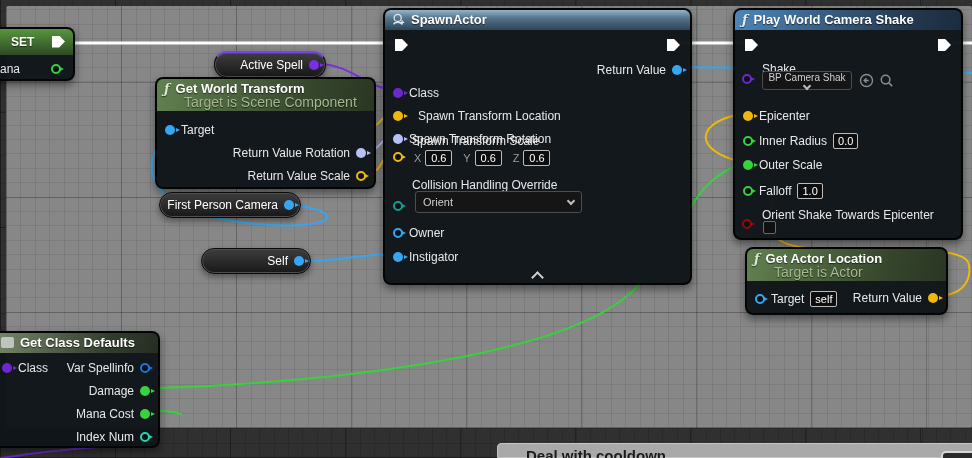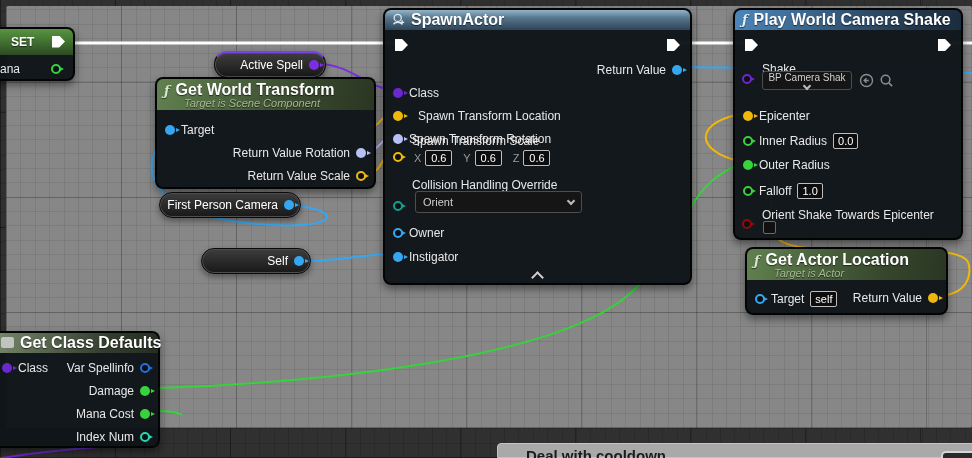--- a/index.html
+++ b/index.html
@@ -17,22 +17,22 @@
       repeating-linear-gradient(0deg, rgba(0,0,0,.20) 0 1px, transparent 1px 115px),
       repeating-linear-gradient(90deg, rgba(0,0,0,.20) 0 1px, transparent 1px 115px),
       repeating-linear-gradient(0deg, rgba(0,0,0,.08) 0 1px, transparent 1px 14.4px),
       repeating-linear-gradient(90deg, rgba(0,0,0,.08) 0 1px, transparent 1px 14.4px);
     z-index:0;}
   svg.wires{position:absolute;left:0;top:0;z-index:1;pointer-events:none;}
   .node{position:absolute;z-index:2;background:rgba(16,21,26,.97);border:2px solid rgba(0,0,0,.85);
     border-radius:8px;box-shadow:0 4px 9px rgba(0,0,0,.45);color:#e8e8e8;}
   .hdr{border-radius:6px 6px 0 0;padding:2px 8px 3px 7px;display:flex;align-items:center;gap:6px;
     text-shadow:0 1px 1px rgba(0,0,0,.6);}
-  .hdr .t{font-size:16px;font-weight:bold;color:#fff;white-space:nowrap;}
-  .hdr .sub{font-size:11px;font-style:italic;color:#a4b891;margin-top:-2px;white-space:nowrap;}
+  .hdr .t{font-size:13px;font-weight:bold;color:#fff;white-space:nowrap;}
+  .hdr .sub{font-size:14px;color:#a4b891;margin-top:-2px;white-space:nowrap;}
   .hdr-green{background:linear-gradient(100deg,#61814f,#36462c 70%,#2a3623);}
   .hdr-steel{background:linear-gradient(180deg,#93b4c8,#54758c 40%,#2e4457);}
   .hdr-blue{background:linear-gradient(100deg,#4d86ba,#23384d 78%,#1b2c3e);}
   .hdr-class{background:linear-gradient(100deg,#77876a,#323c2d 70%,#262e24);}
   .ficon{font-family:"DejaVu Serif",serif;font-style:italic;font-size:13px;font-weight:bold;color:#d9e6cf;}
   .hdr-blue .ficon,.hdr-steel .ficon{color:#e2eef8;}
   .row{position:absolute;display:flex;align-items:center;gap:6px;font-size:12px;white-space:nowrap;}
   .row.right{flex-direction:row-reverse;}
   .pin{width:10px;height:10px;border-radius:50%;position:relative;flex:none;}
   .pin::after{content:"";position:absolute;right:-5px;top:2.5px;border-left:4px solid;border-top:2.5px solid transparent;border-bottom:2.5px solid transparent;border-left-color:inherit;}
@@ -214,21 +214,21 @@
       <span class="pin" style="background:#efb90c;color:#efb90c;"></span>
       <span>Epicenter</span>
     </div>
     <div class="row" style="left:8px;top:123px;">
       <span class="pin hollow" style="border-color:#37d23c;color:#37d23c;"></span>
       <span>Inner Radius</span>
       <span class="vbox">0.0</span>
     </div>
     <div class="row" style="left:8px;top:148px;">
       <span class="pin" style="background:#37d23c;color:#37d23c;"></span>
-      <span>Outer Radius</span>
+      <span>Outer Scale</span>
     </div>
     <div class="row" style="left:8px;top:173px;">
       <span class="pin hollow" style="border-color:#37d23c;color:#37d23c;"></span>
       <span>Falloff</span>
       <span class="vbox">1.0</span>
     </div>
     <div class="row" style="left:27px;top:198px;">
       <span>Orient Shake Towards Epicenter</span>
     </div>
     <span class="pin hollow" style="position:absolute;left:7px;top:209px;border-color:#920909;color:#920909;"></span>

